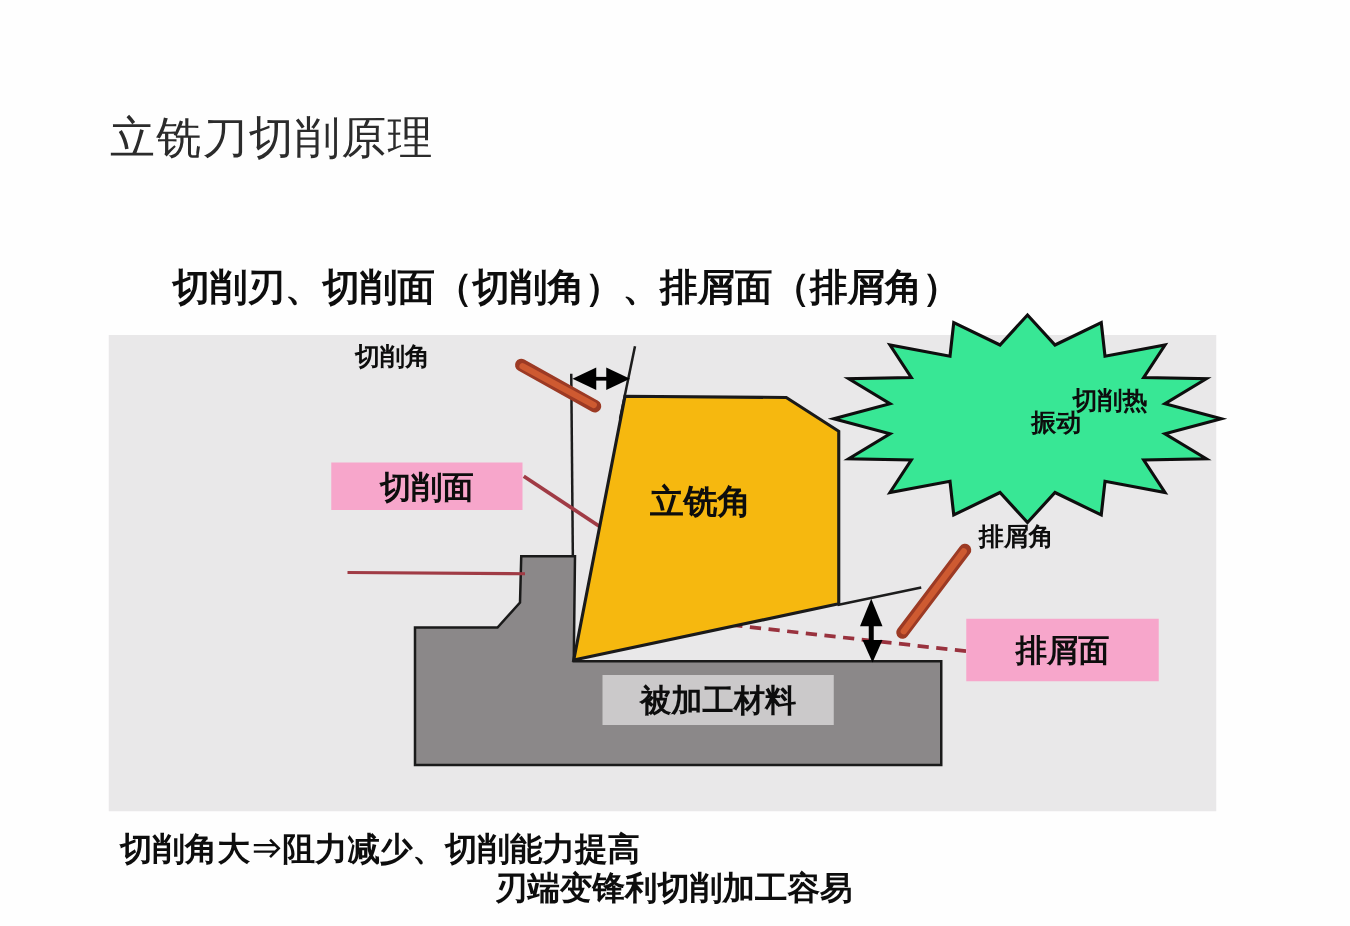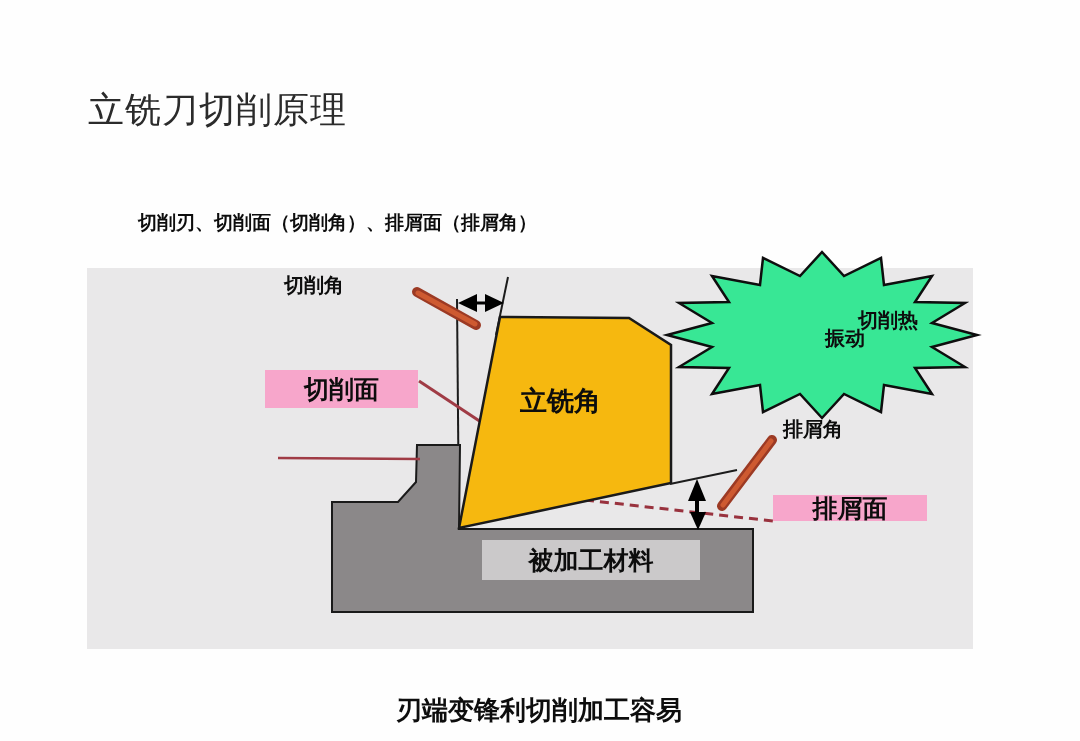--- a/index.html
+++ b/index.html
@@ -1,19 +1,19 @@
 <!DOCTYPE html>
 <html><head>
 <meta charset="utf-8">
 <style>
   html,body{margin:0;padding:0;background:#fff;}
   #page{position:relative;width:1080px;height:741px;background:#fefefe;overflow:hidden;
         font-family:"Liberation Sans",sans-serif;color:#111;}
   #title{position:absolute;left:88px;top:86px;font-size:36px;font-weight:500;color:#2b2b2b;letter-spacing:1px;}
-  #subtitle{position:absolute;left:138px;top:210px;font-size:19px;font-weight:bold;color:#0d0d0d;}
+  #subtitle{position:absolute;left:138px;top:210px;font-size:30px;font-weight:bold;color:#0d0d0d;}
   #panel{position:absolute;left:87px;top:268px;width:886px;height:381px;background:#e9e8e9;}
   svg.layer{position:absolute;left:0;top:0;pointer-events:none;}
   .tag{position:absolute;display:flex;align-items:center;justify-content:center;
        font-weight:bold;font-size:25px;color:#0d0d0d;}
   .floating{position:absolute;font-weight:bold;font-size:20px;color:#0d0d0d;white-space:nowrap;}
   .note{position:absolute;font-weight:bold;font-size:26px;color:#0d0d0d;white-space:nowrap;}
 </style>
 </head>
 <body>
 
@@ -60,23 +60,24 @@
       <line x1="723" y1="505" x2="771" y2="441" stroke="#ce5a31" stroke-width="5" stroke-linecap="round"></line>
     </g>
 
     <polygon points="822,252 844,276 881,258 884,285 932,276 915,302 965,303 932,323 977,335 932,347 965,367 915,368 932,394 884,385 881,412 844,394 822,418 800,394 763,412 760,385 712,394 729,368 679,367 712,347 667,335 712,323 679,303 729,302 712,276 760,285 763,258 800,276" fill="#38e795" stroke="#0e0e0e" stroke-width="2.5"></polygon>
   </svg>
 
   <div class="floating" style="left:284px;top:272px;">切削角</div>
   <div class="floating" style="left:783px;top:416px;">排屑角</div>
 
   <div class="tag" style="left: 265px; top: 370px; width: 153px; height: 38px; background: rgb(247, 166, 203);">切削面</div>
-  <div class="tag" style="left: 773px; top: 495px; width: 154px; height: 26px; background: rgb(247, 166, 203);">排屑面</div>
-  <div class="tag" style="left: 482px; top: 540px; width: 218px; height: 40px; background: rgb(203, 201, 202);">被加工材料</div>
+  <div class="tag" style="left: 773px; top: 495px; width: 154px; height: 50px; background: rgb(247, 166, 203);">排屑面</div>
+  <div class="tag" style="left: 482px; top: 540px; width: 185px; height: 40px; background: rgb(203, 201, 202);">被加工材料</div>
 
   <div class="floating" style="left:520px;top:383px;font-size:27px;">立铣角</div>
 
   <div class="floating" style="left:858px;top:307px;">切削热</div>
   <div class="floating" style="left:794px;top:325px;margin-left:31px;">振动</div>
 
+  <div class="note" style="left:96px;top:662px;">切削角大⇒阻力减少、切削能力提高</div>
   <div class="note" style="left:396px;top:693px;">刃端变锋利切削加工容易</div>
 
 </div>
 
 </body></html>

